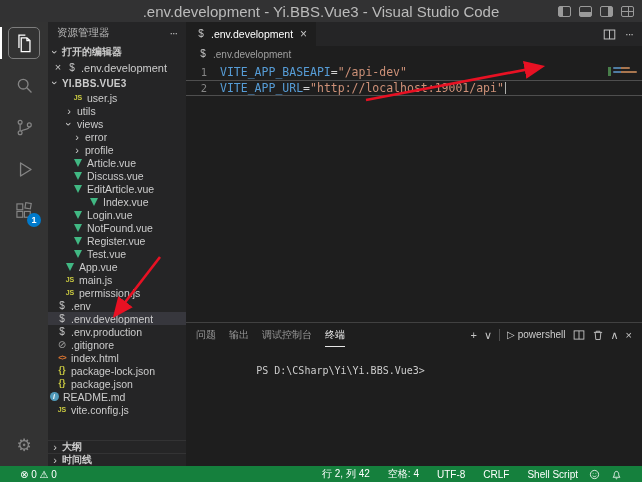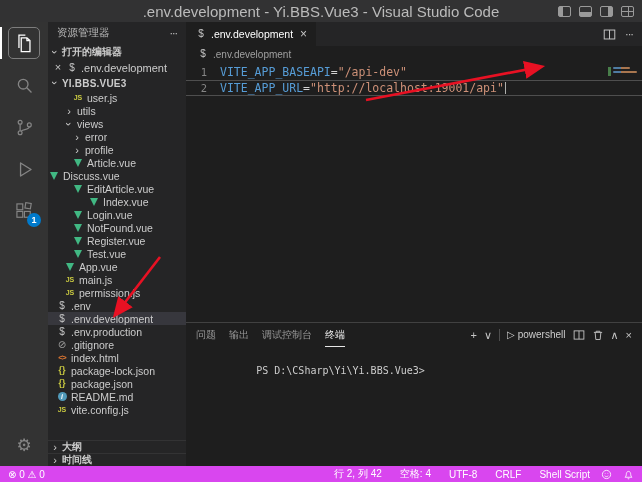--- a/index.html
+++ b/index.html
@@ -86,21 +86,21 @@
   .panel-tabs{display:flex;align-items:stretch;height:24px;}
   .panel-tab{font-size:10px;color:#969696;margin-right:13px;display:flex;align-items:center;border-bottom:1px solid transparent;cursor:pointer;white-space:nowrap;}
   .panel-tab.active{color:#e7e7e7;border-bottom-color:#e7e7e7;}
   .panel-actions{margin-left:auto;display:flex;align-items:center;gap:7px;color:#c5c5c5;font-size:11px;}
   .panel-actions span{cursor:pointer;line-height:1;}
   .ps-label{display:flex;align-items:center;gap:3px;font-size:10px;color:#cccccc;cursor:pointer;}
   .pa-sep{width:1px;height:12px;background:#4d4d4d;cursor:default;}
   .terminal-body{flex:1;padding:7px 10px;font-family:"DejaVu Sans Mono","Liberation Mono",monospace;font-size:10px;color:#cccccc;white-space:pre;}
 
   
-  .statusbar{flex:0 0 16px;background:#d946ef;color:#ffffff;display:flex;align-items:center;font-size:10px;padding:0 8px;justify-content:center;}
+  .statusbar{flex:0 0 16px;background:#15803d;color:#ffffff;display:flex;align-items:center;font-size:10px;padding:0 20px;justify-content:center;}
   .sb-left{display:flex;align-items:center;gap:5px;}
   .sb-left .g{font-size:10px;}
   .sb-right{margin-left:auto;display:flex;align-items:center;gap:11px;}
   .sb-right [data-name^="status-"]{display:flex;gap:18px;align-items:center;}
   .sb-item{cursor:pointer;white-space:nowrap;}
   .sb-ic{display:flex;align-items:center;cursor:pointer;}
 
   
   .annotations{position:absolute;left:0;top:0;width:642px;height:482px;pointer-events:none;z-index:100;}
   svg.ic{display:block;}
@@ -214,21 +214,21 @@
           <div class="tree-row" data-name="tree-item-profile" style="padding-left: 24px;">
             <span class="chev" data-name="chevron-right-icon">›</span>
             <span class="tree-label" data-name="file-label">profile</span>
           </div>
           <div class="tree-row" data-name="tree-item-Article.vue" style="padding-left: 24px;">
             <span class="fi" data-name="vue-file-icon">
               <span class="vue-tri" data-name="vue-triangle"></span>
             </span>
             <span class="tree-label" data-name="file-label">Article.vue</span>
           </div>
-          <div class="tree-row" data-name="tree-item-Discuss.vue" style="">
+          <div class="tree-row" data-name="tree-item-Discuss.vue" style="padding-left: 24px;">
             <span class="fi" data-name="vue-file-icon">
               <span class="vue-tri" data-name="vue-triangle"></span>
             </span>
             <span class="tree-label" data-name="file-label">Discuss.vue</span>
           </div>
           <div class="tree-row" data-name="tree-item-EditArticle.vue" style="padding-left: 24px;">
             <span class="fi" data-name="vue-file-icon">
               <span class="vue-tri" data-name="vue-triangle"></span>
             </span>
             <span class="tree-label" data-name="file-label">EditArticle.vue</span>
@@ -298,21 +298,21 @@
             <span class="tree-label" data-name="file-label">index.html</span>
           </div>
           <div class="tree-row" data-name="tree-item-package-lock.json" style="padding-left: 8px;">
             <span class="fi fi-json" data-name="json-file-icon">{}</span>
             <span class="tree-label" data-name="file-label">package-lock.json</span>
           </div>
           <div class="tree-row" data-name="tree-item-package.json" style="padding-left: 8px;">
             <span class="fi fi-json" data-name="json-file-icon">{}</span>
             <span class="tree-label" data-name="file-label">package.json</span>
           </div>
-          <div class="tree-row" data-name="tree-item-README.md" style="padding-left: 8px;">
+          <div class="tree-row" data-name="tree-item-README.md" style="padding-left: 0;">
             <span class="fi fi-info" data-name="readme-info-icon">i</span>
             <span class="tree-label" data-name="file-label">README.md</span>
           </div>
           <div class="tree-row" data-name="tree-item-vite.config.js" style="padding-left: 8px;">
             <span class="fi fi-js" data-name="js-file-icon">JS</span>
             <span class="tree-label" data-name="file-label">vite.config.js</span>
           </div>
         </div>
       <div class="sb-bottom" data-name="sidebar-bottom-sections">
         <div class="section-header" data-name="outline-section">

